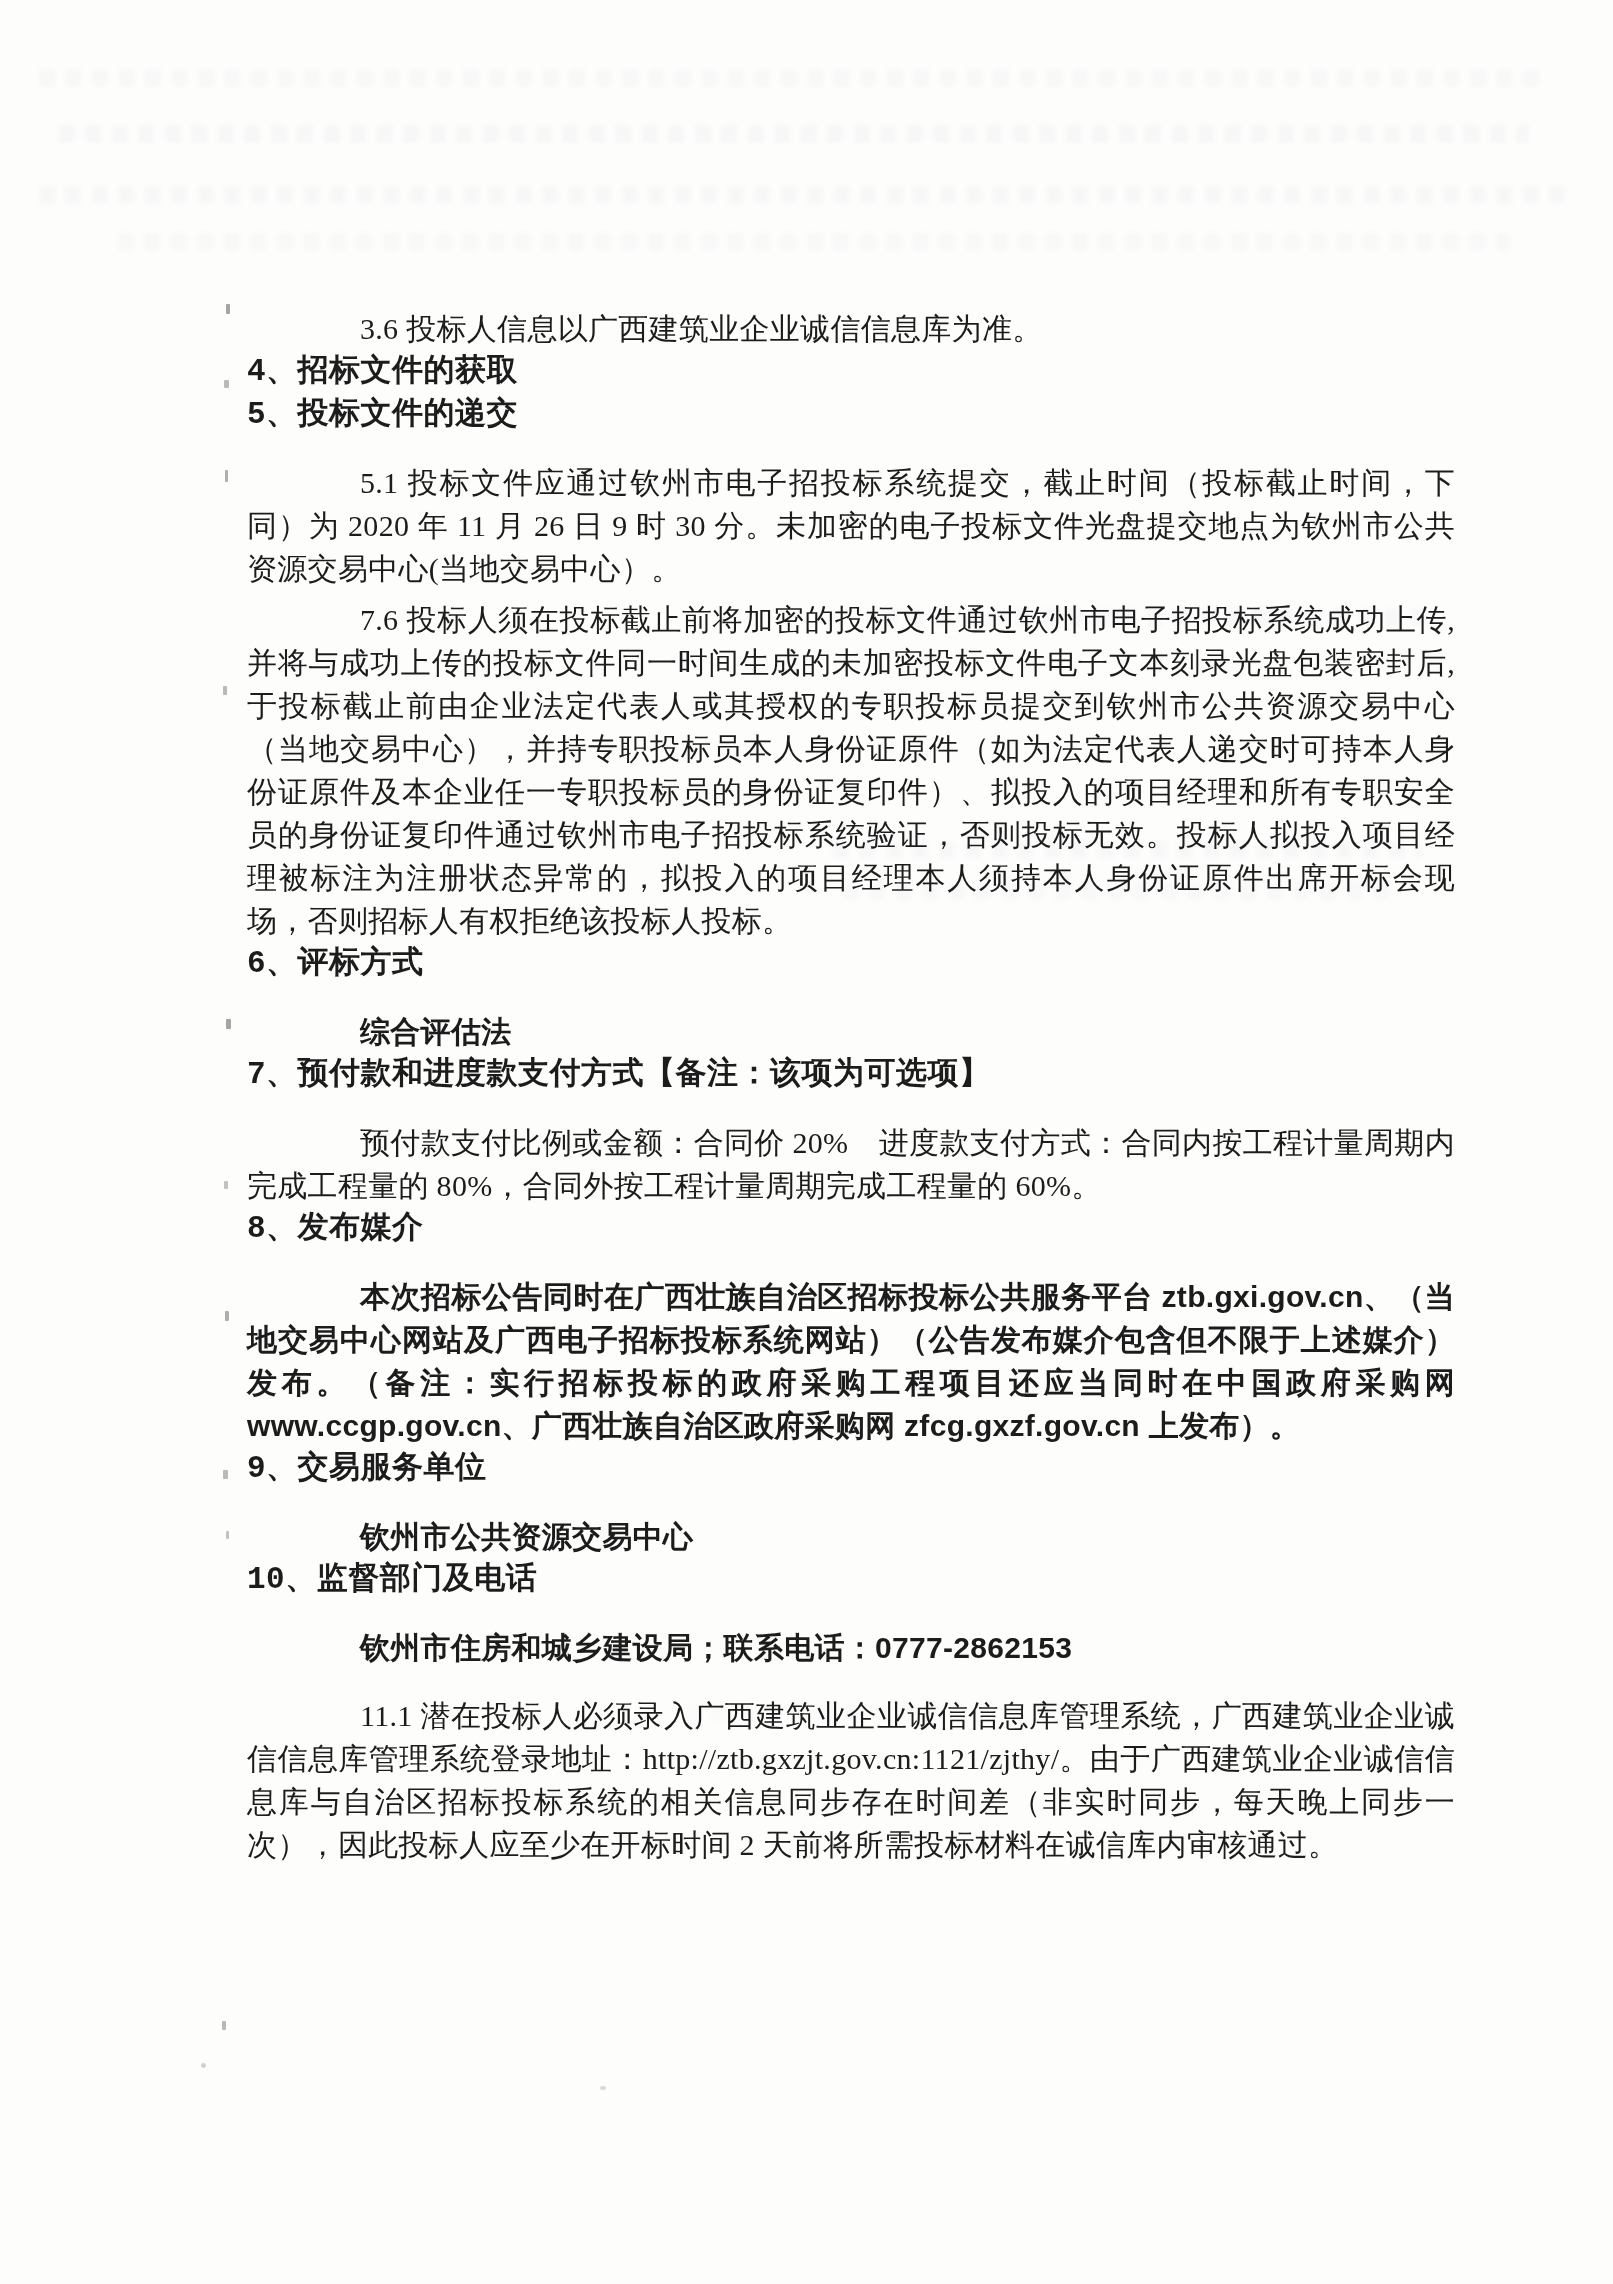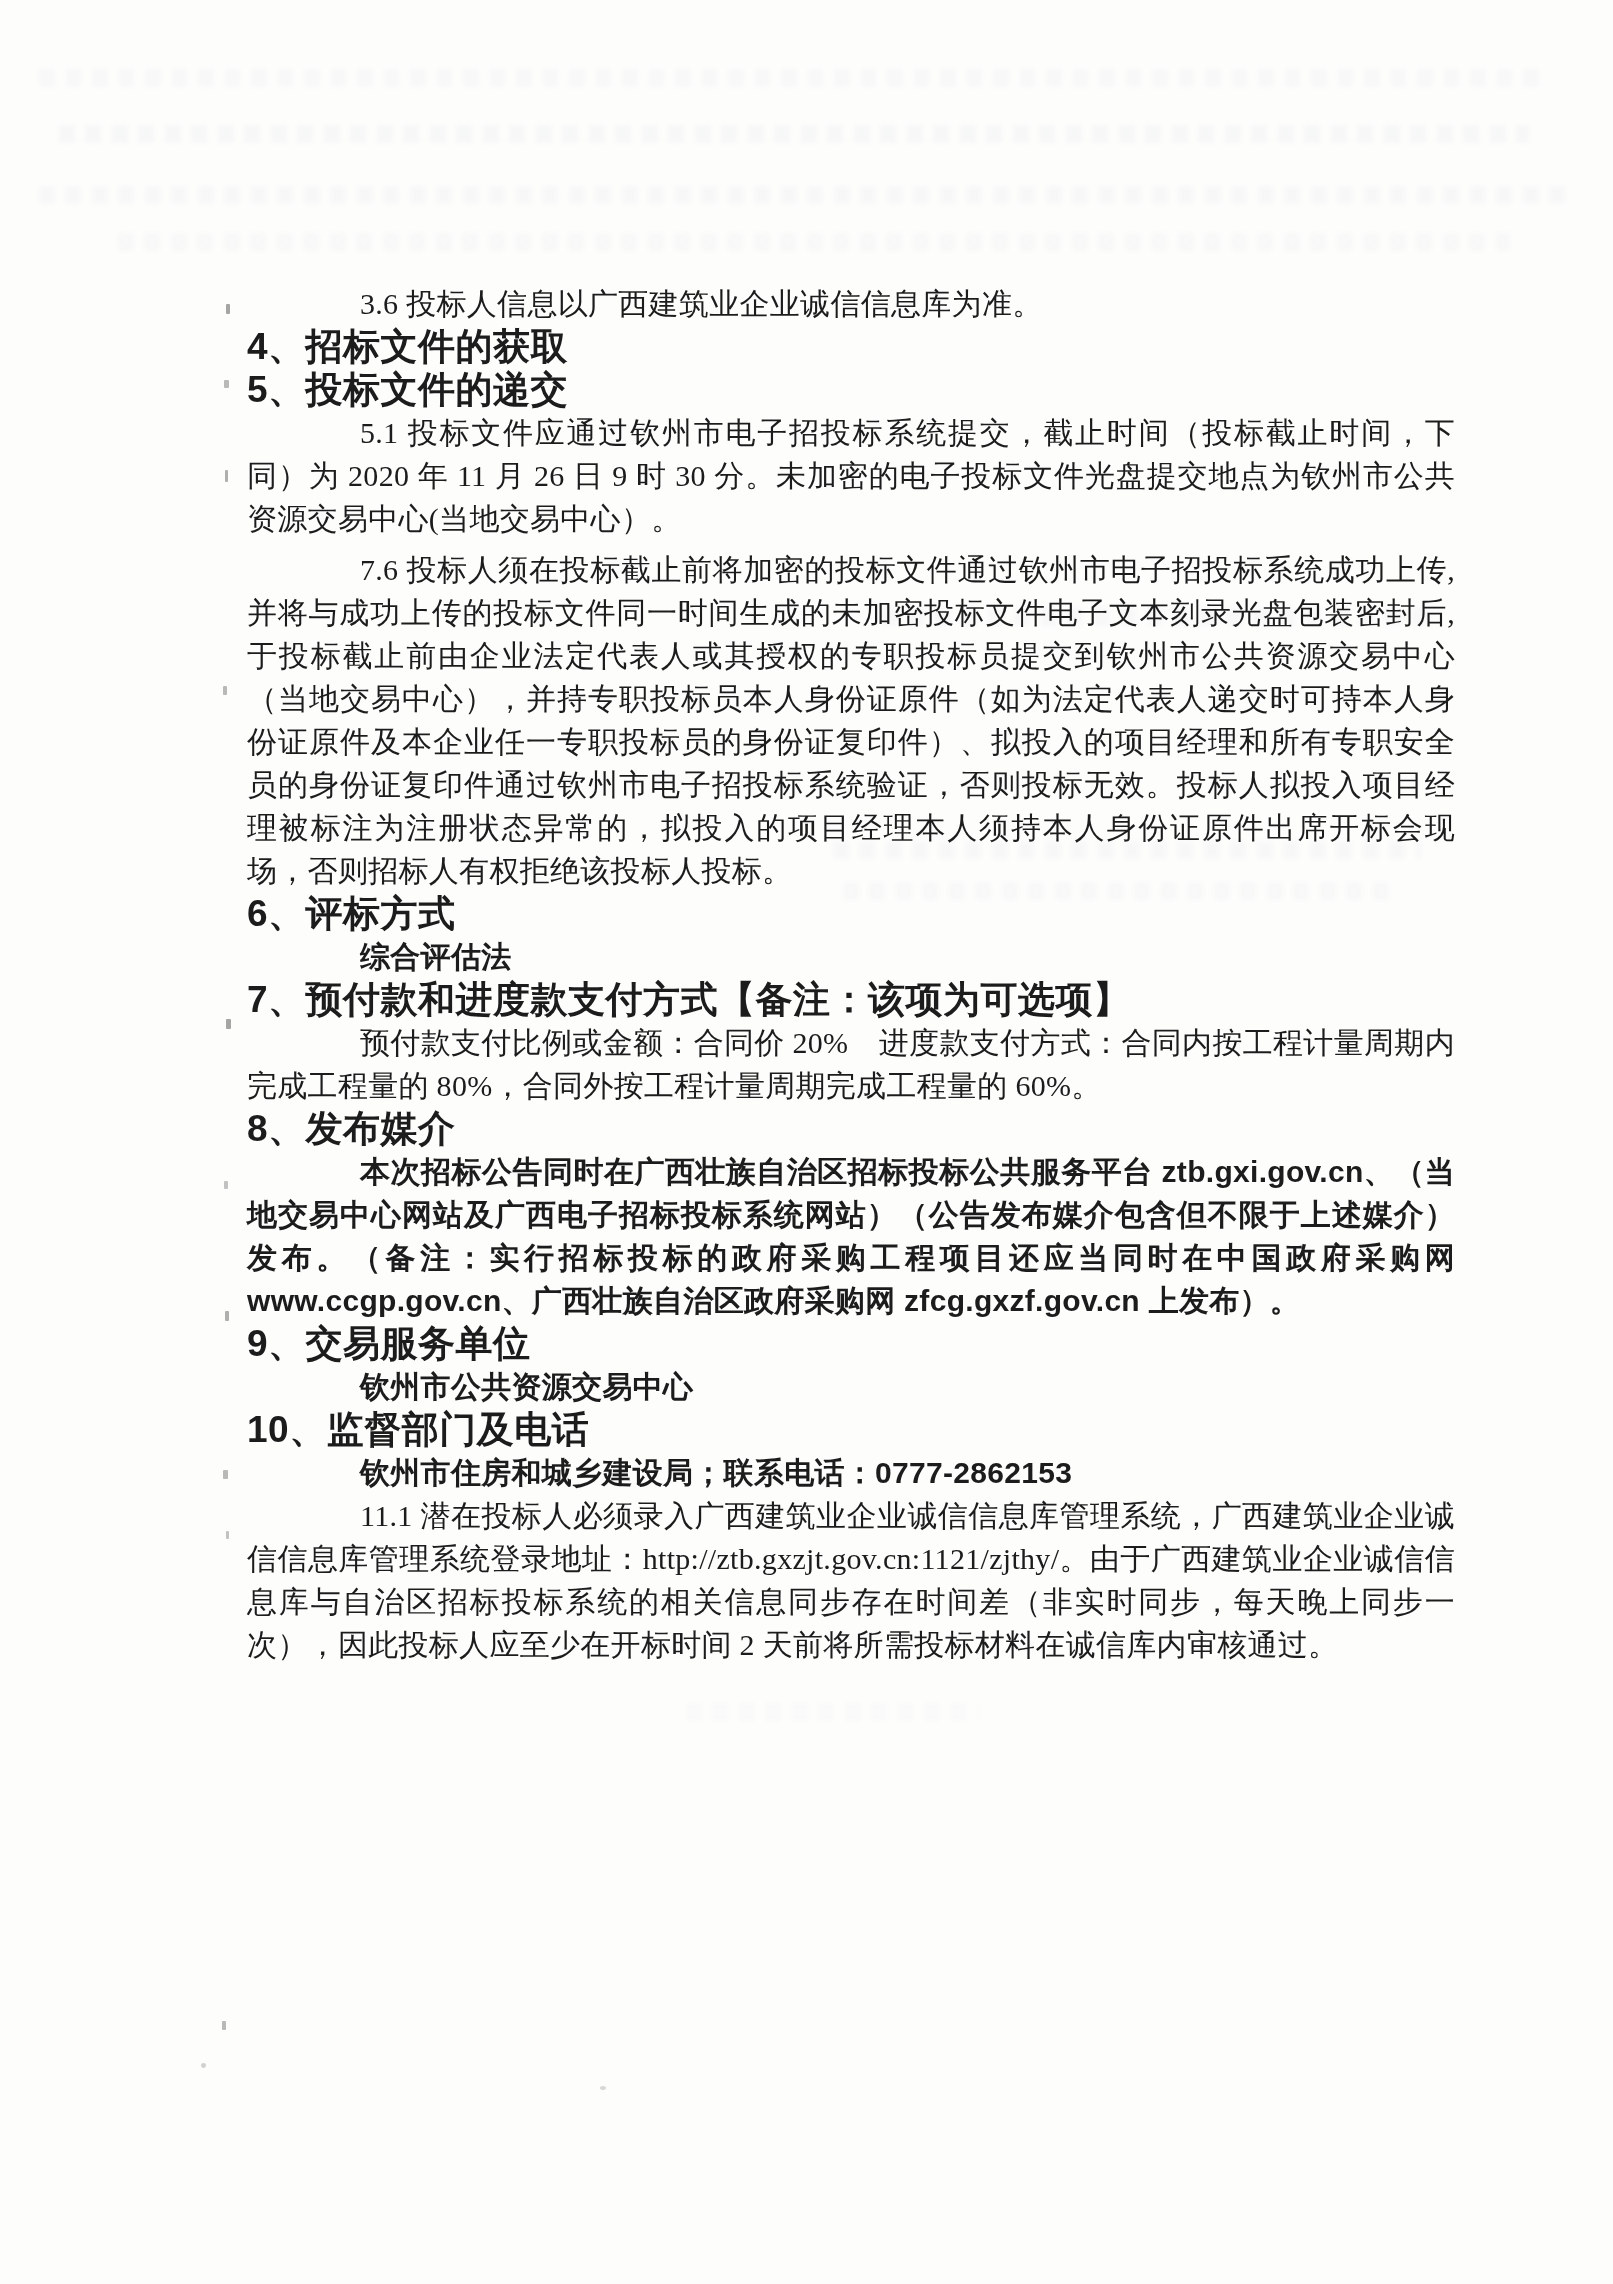--- a/index.html
+++ b/index.html
@@ -25,27 +25,27 @@
   }
   .para{
     margin:0;
     font-family:"Liberation Serif","DejaVu Serif",serif;
     font-weight:normal;
   }
   .just{
     text-align:justify;
     text-justify:inter-ideograph;
   }
-  .indent{ text-indent:113px; }
+  .indent{ text-indent:113px;margin-top:25px; }
   .gap-top{ margin-top:7.8px; }
   .heading{
     margin:0;
-    font-family:Liberation Sans, sans-serif;
+    font-family:Liberation Mono, monospace;
     font-weight:bold;
-    font-size:37px;
+    font-size:31px;
     line-height:43px;
     letter-spacing:0.5px;
   }
   .bold-sans{
     font-family:"Liberation Sans","DejaVu Sans",sans-serif;
     font-weight:bold;
   }
   
   .ghost{
     position:absolute;

